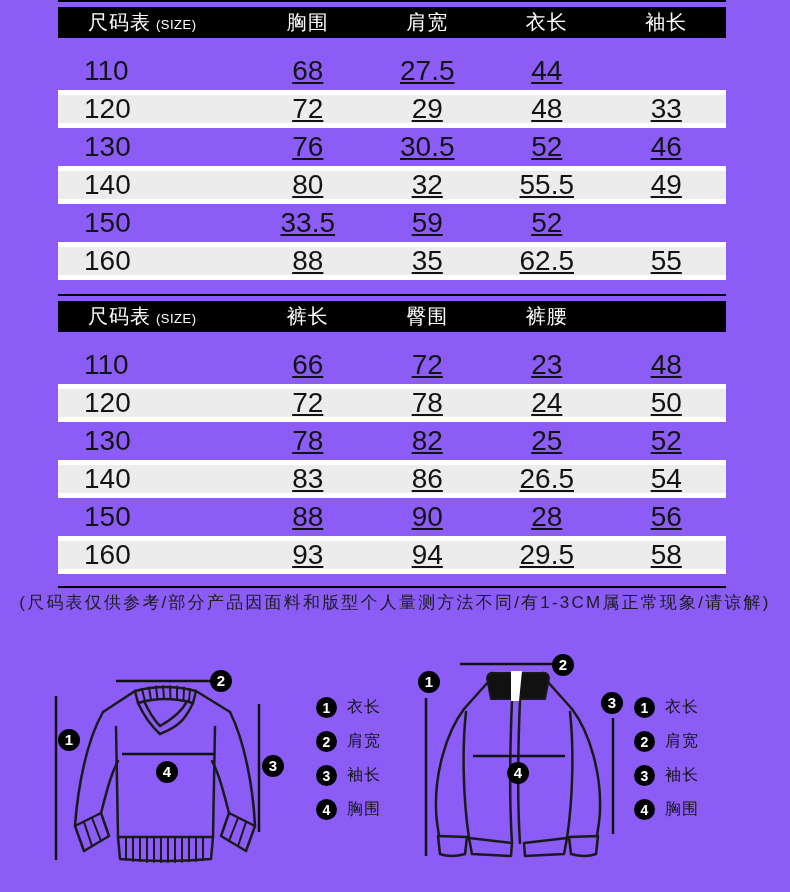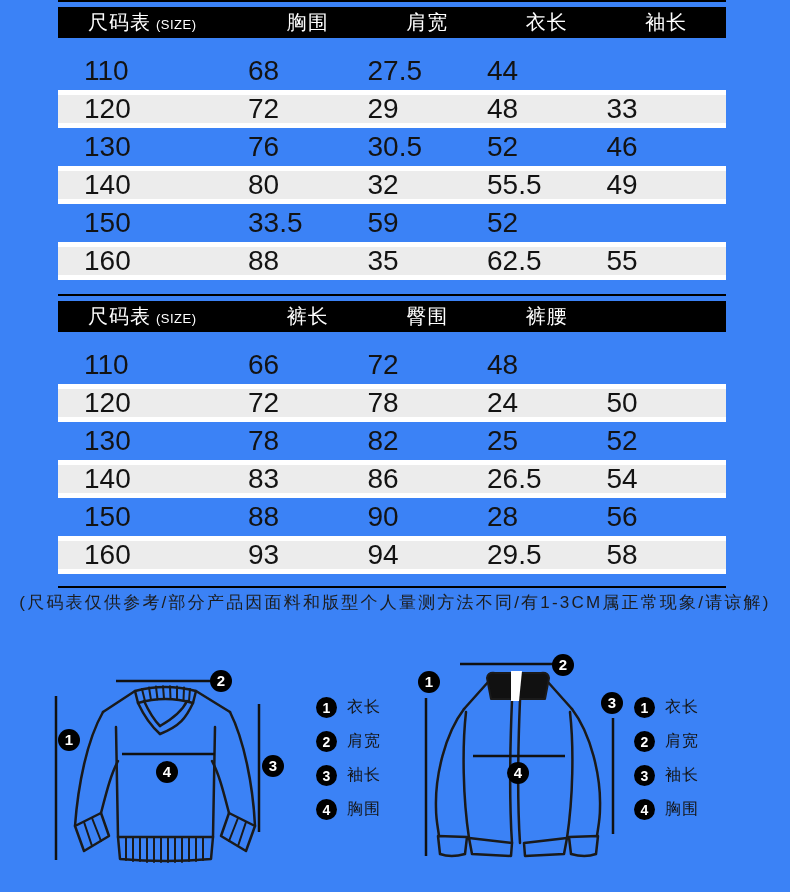--- a/index.html
+++ b/index.html
@@ -1,37 +1,37 @@
 <!DOCTYPE html>
 <html><head>
 <meta charset="utf-8">
 <style>
   html,body{margin:0;padding:0;background:#fff;}
   .sheet{
-    position:relative;width:790px;height:892px;background:#3b82f6;overflow:hidden;
+    position:relative;width:790px;height:892px;background:#8b5cf6;overflow:hidden;
     font-family:"Liberation Sans","DejaVu Sans",sans-serif;color:#111;
   }
   .tables{position:absolute;left:58px;top:0;width:668px;}
   .toprule{height:2px;background:#000;margin-bottom:5px;}
   .bottomrule{height:2px;background:#000;margin-top:12px;}
   .thead{
     height:31px;background:#000;color:#fff;
     display:grid;grid-template-columns:190px repeat(4,1fr);align-items:center;
   }
   .thead .title-cell{padding-left:30px;font-size:20px;letter-spacing:1px;white-space:nowrap;}
   .t-sub{font-size:13px;margin-left:5px;letter-spacing:0.5px;}
   .thead .col{text-align:center;font-size:20px;letter-spacing:1px;}
   .tbody{padding-top:14px;}
   .trow{
     height:38px;display:grid;grid-template-columns:190px repeat(4,1fr);
     align-items:center;font-size:28px;color:#131313;
   }
   .trow.alt{background:linear-gradient(to bottom,#fff 0,#fff 5px,#ececec 5px,#ececec 33px,#fff 33px,#fff 38px);}
   .trow .size{padding-left:26px;}
-  .trow .val{}
+  .trow .val{text-align:center;text-decoration:underline;}
   .table-bottom{margin-top:14px;}
   .note{
     position:absolute;top:591px;left:0;width:790px;text-align:center;
     font-size:17px;letter-spacing:2.2px;color:#1c1c1c;white-space:nowrap;
   }
   .diagram{position:absolute;}
   .legend{position:absolute;}
   .legend-item{display:flex;align-items:center;height:21px;margin-bottom:13px;}
   .legend-num{
     width:21px;height:21px;border-radius:50%;background:#000;color:#fff;
@@ -112,20 +112,21 @@
         </div>
         <div class="col">裤长</div>
         <div class="col">臀围</div>
         <div class="col">裤腰</div>
       </div>
       <div class="tbody">
         <div class="trow">
           <div class="size">110</div>
           <div class="val">66</div>
           <div class="val">72</div>
+          <div class="val">23</div>
           <div class="val">48</div>
         </div>
         <div class="trow alt">
           <div class="size">120</div>
           <div class="val">72</div>
           <div class="val">78</div>
           <div class="val">24</div>
           <div class="val">50</div>
         </div>
         <div class="trow">

